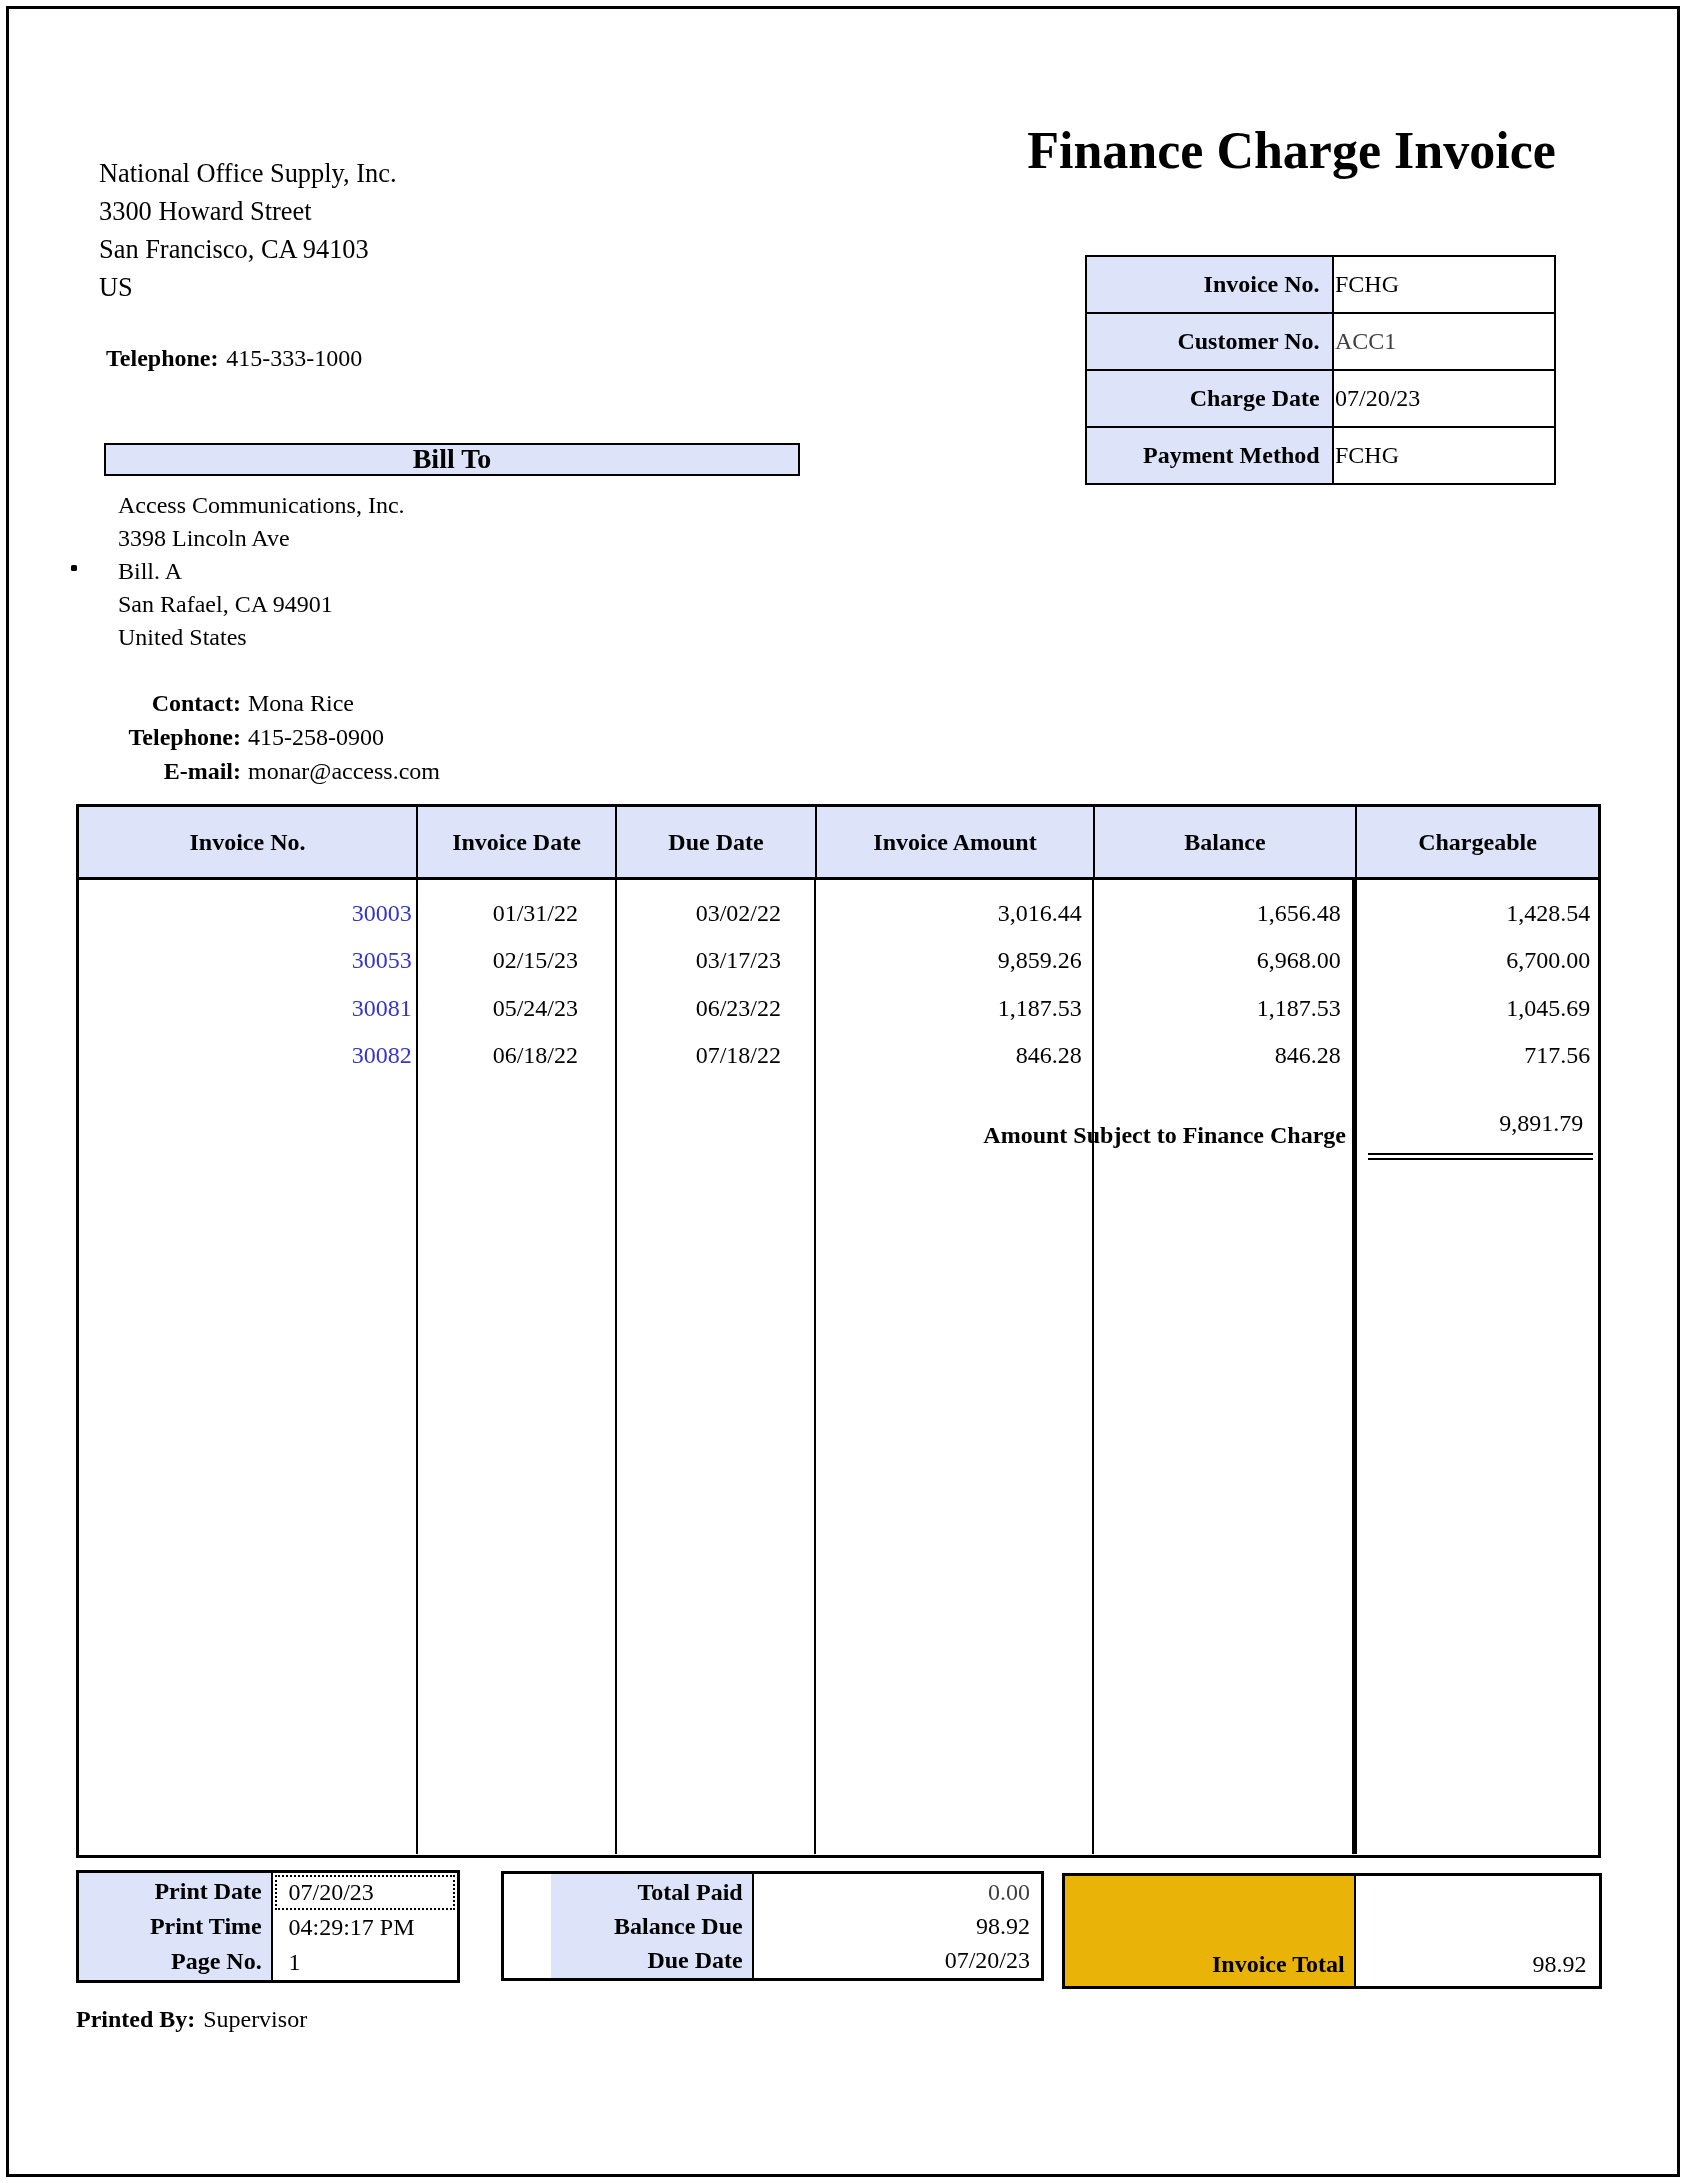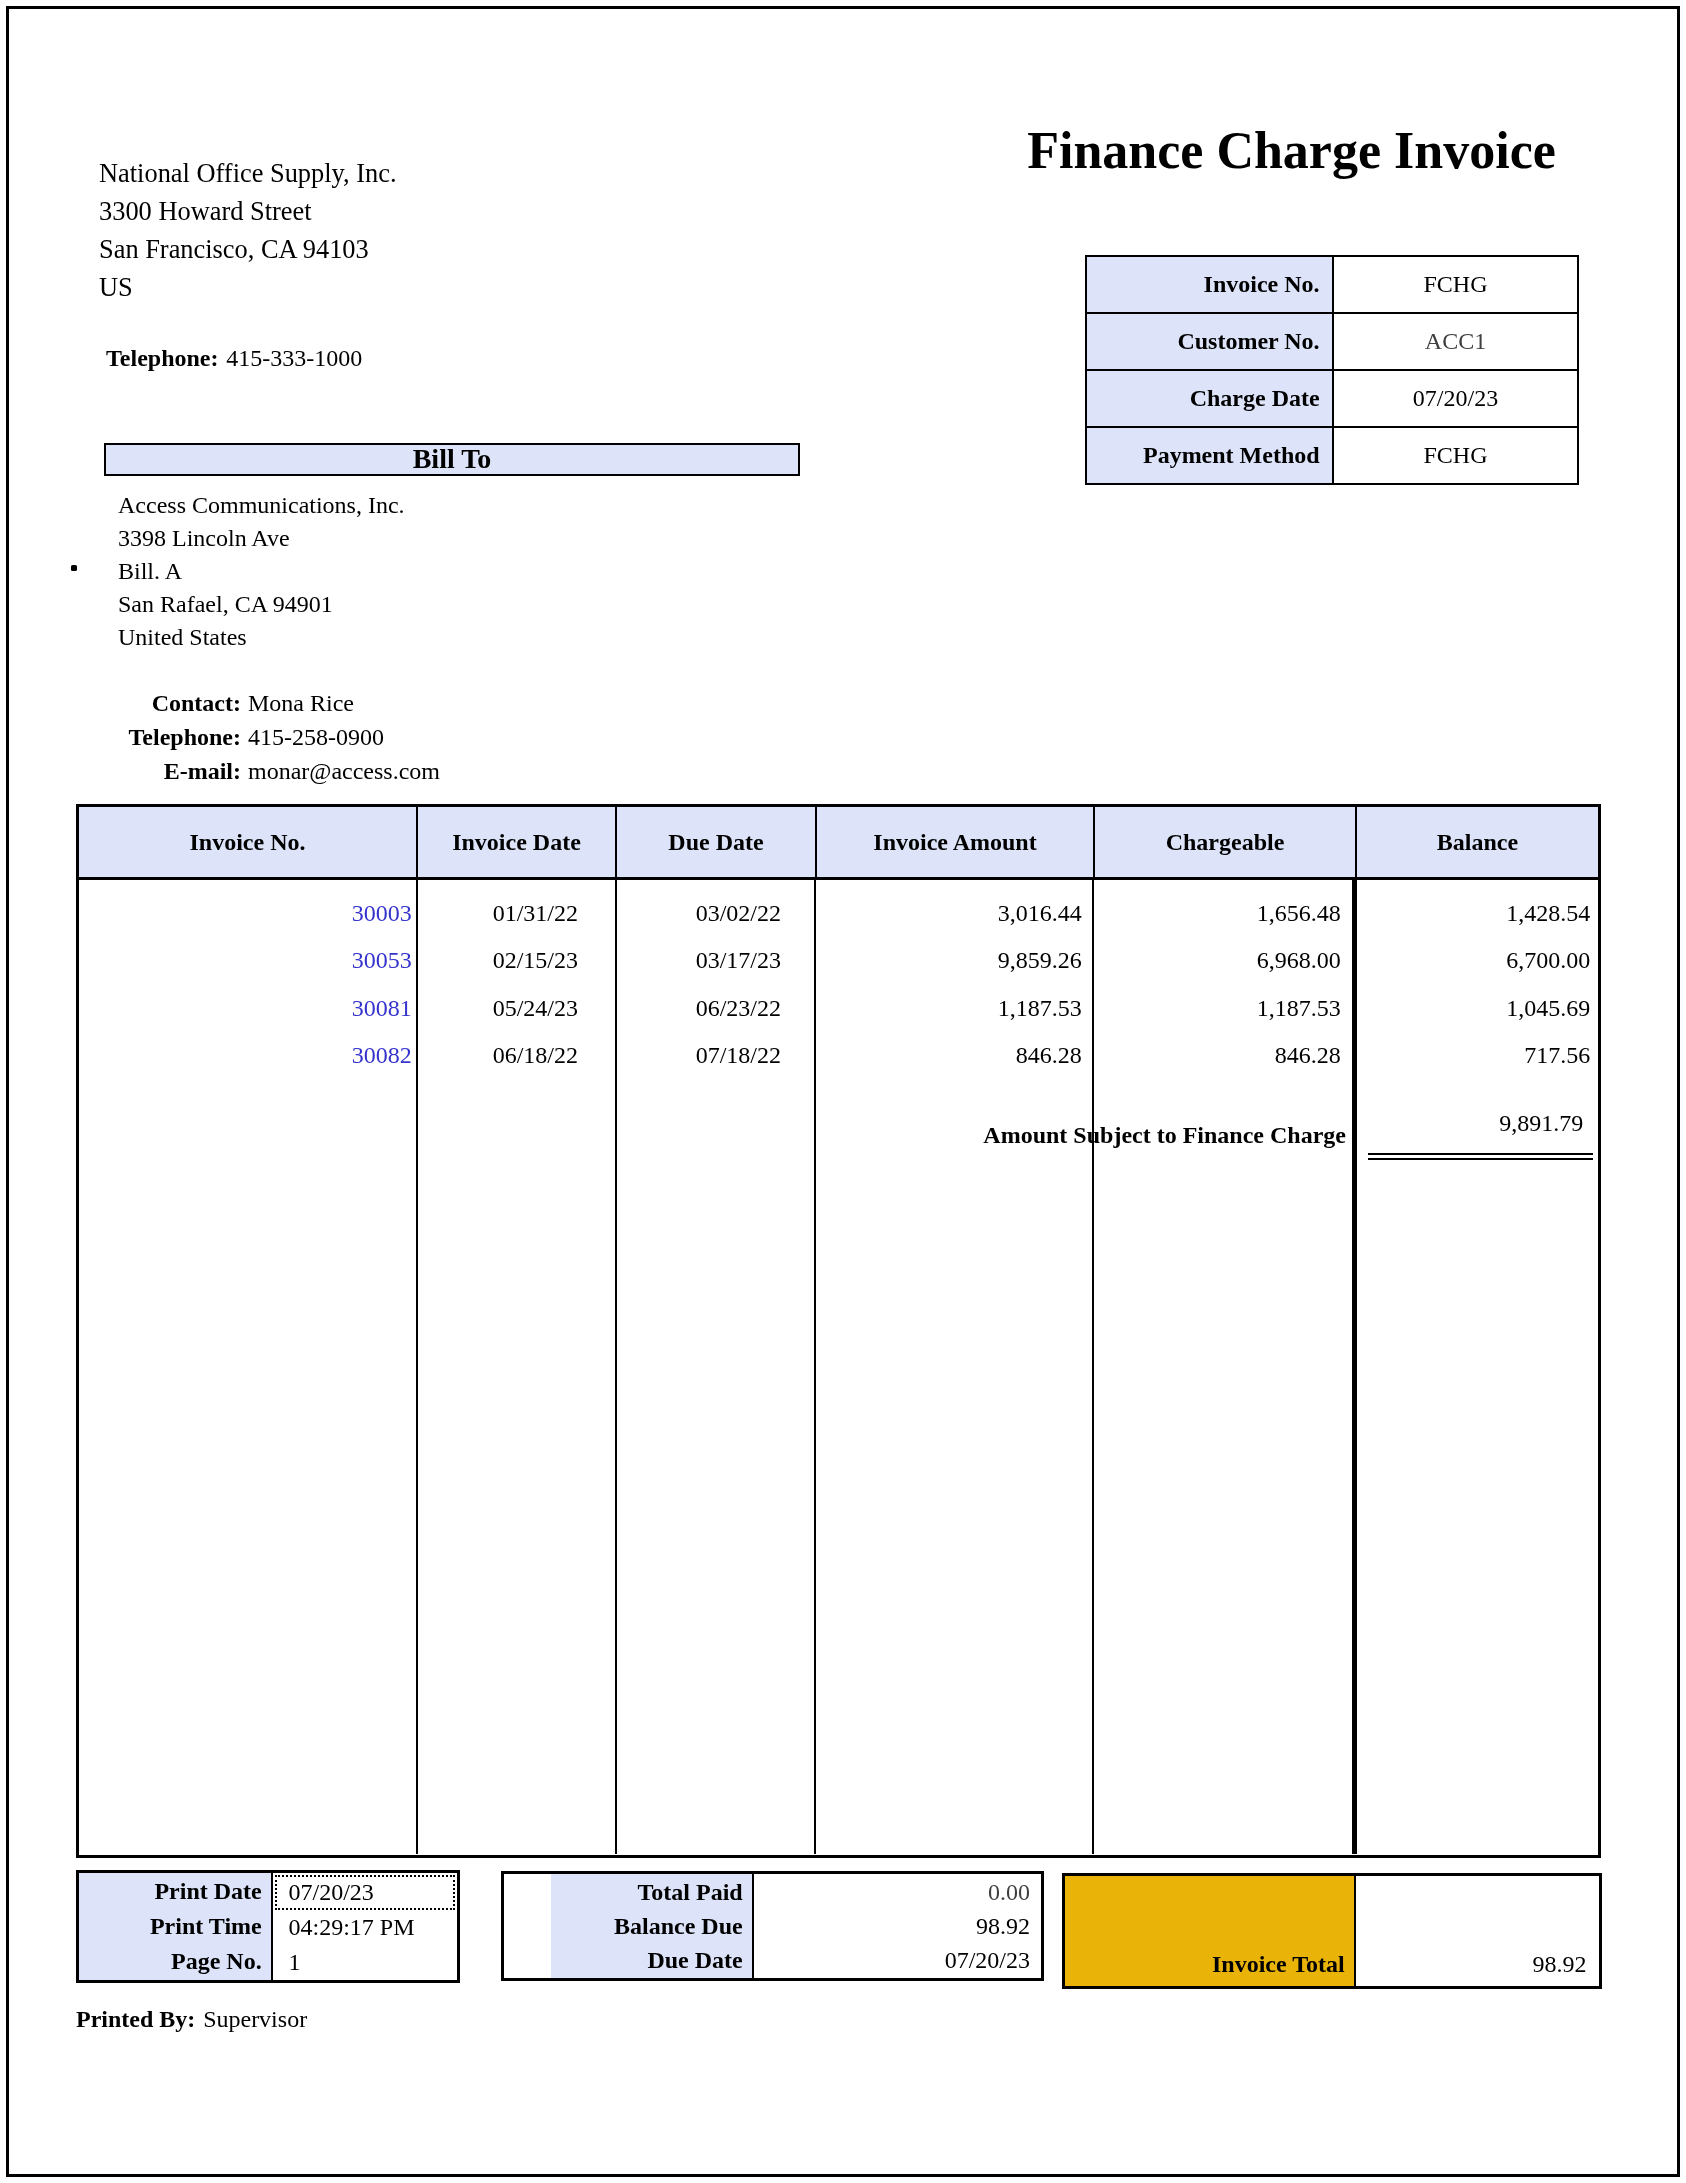--- a/index.html
+++ b/index.html
@@ -17,21 +17,21 @@
   .lbl-sp{margin-right:7.8px;}
 
   
   .doc-title{position:absolute;left:994px;top:121px;width:595px;text-align:center;
     font-size:52px;font-weight:bold;white-space:nowrap;}
 
   
   .info-table{position:absolute;left:1085px;top:255px;border-collapse:collapse;font-size:24px;}
   .info-table td{border:2.3px solid #000;height:57px;}
   .info-table .lbl{background:#dde4f9;font-weight:bold;text-align:right;padding-right:12.4px;width:247px;}
-  .info-table .val{text-align:center;width:245px;margin-top:11px;}
+  .info-table .val{width:222px;margin-top:11px;}
   .blue{color:#404040;}
 
   
   .billto-hdr{position:absolute;left:104px;top:443px;width:696px;height:33px;border:2.3px solid #000;
     background:#dde4f9;font-weight:bold;font-size:28px;text-align:center;line-height:28px;}
   .billto-addr{position:absolute;left:118px;top:489px;font-size:24px;line-height:33px;}
   .stray-dot{position:absolute;left:71px;top:565px;width:6.2px;height:6.2px;background:#000;border-radius:1.6px;}
   .contact{position:absolute;left:76px;top:686px;font-size:24px;line-height:34px;}
   .crow .clabel{display:inline-block;width:165px;text-align:right;font-weight:bold;}
   .crow .cval{margin-left:7px;}
@@ -144,22 +144,22 @@
     <span class="clabel">E-mail:</span><span class="cval">monar@access.com</span>
   </div>
 </div>
 
 <div class="main-table">
   <div class="mt-header">
     <div class="hcell">Invoice No.</div>
     <div class="hcell">Invoice Date</div>
     <div class="hcell">Due Date</div>
     <div class="hcell">Invoice Amount</div>
+    <div class="hcell">Balance</div>
     <div class="hcell">Chargeable</div>
-    <div class="hcell">Balance</div>
   </div>
   <div class="mt-body">
     <div class="vline v1"></div>
     <div class="vline v2"></div>
     <div class="vline v3"></div>
     <div class="vline v4"></div>
     <div class="vline v5"></div>
 
     <div class="trow r0">
       <div class="c-no">30003</div>

